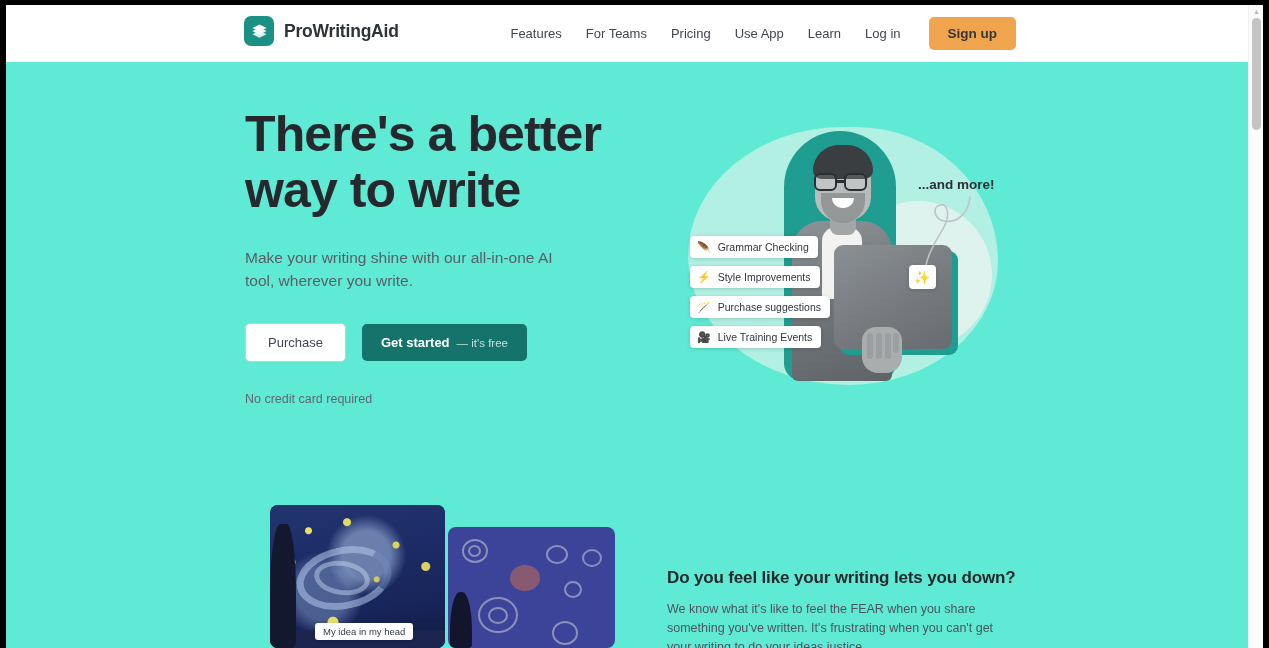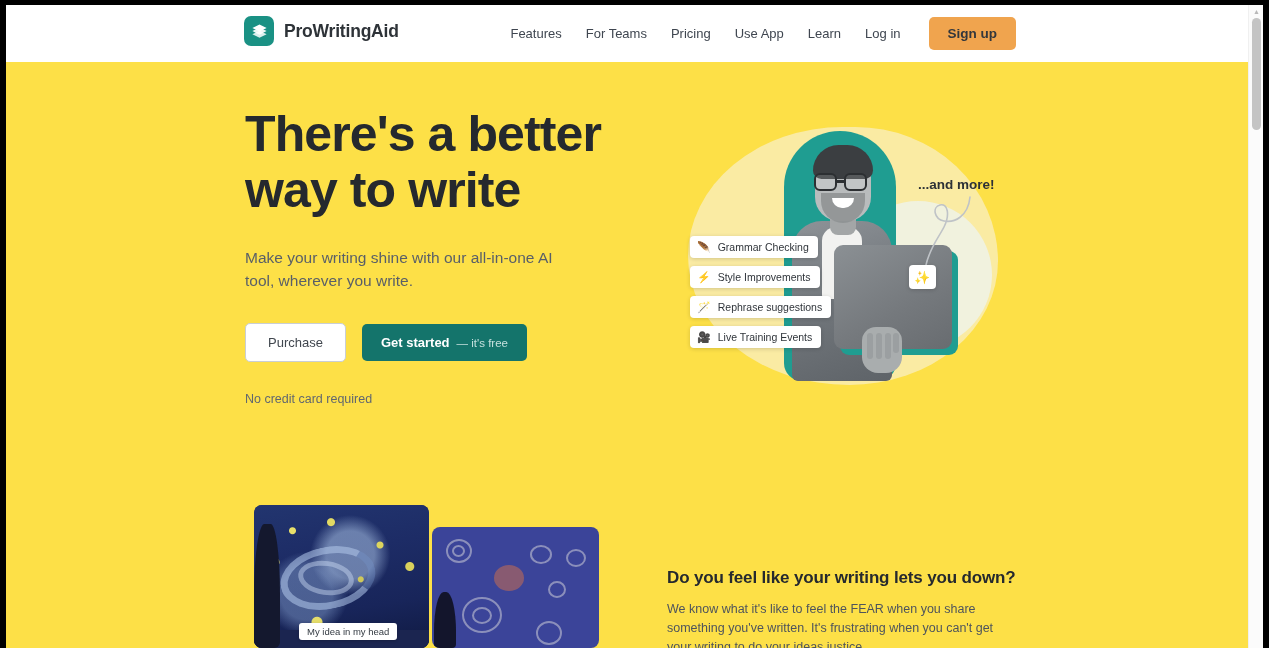--- a/index.html
+++ b/index.html
@@ -60,21 +60,21 @@
     background: #c4c4c4;
     border-radius: 5px;
   }
 
   
   #page {
     position: absolute;
     left: 0; top: 0;
     width: 1242px;
     height: 643px;
-    background: #fde047;
+    background: #5eead4;
   }
 
   
   #header {
     position: absolute;
     left: 0; top: 0;
     width: 1242px;
     height: 57px;
     background: #fff;
   }
@@ -387,21 +387,21 @@
     background: #fff;
     border-radius: 4px;
     box-shadow: 0 1px 4px rgba(0,0,0,.17);
     display: flex; align-items: center; justify-content: center;
     font-size: 13px;
   }
 
   
   #art-panels {
     position: absolute;
-    left: 248px;
+    left: 264px;
     top: 500px;
     width: 345px;
     height: 143px;
   }
   #starry-card {
     position: absolute;
     left: 0; top: 0;
     width: 175px; height: 143px;
     border-radius: 8px;
     overflow: hidden;
@@ -593,21 +593,21 @@
           <div class="chip">
             <span class="chip-icon">🪶</span>
             <span class="chip-label">Grammar Checking</span>
           </div>
           <div class="chip">
             <span class="chip-icon">⚡</span>
             <span class="chip-label">Style Improvements</span>
           </div>
           <div class="chip">
             <span class="chip-icon">🪄</span>
-            <span class="chip-label">Rephrase suggestions</span>
+            <span class="chip-label">Purchase suggestions</span>
           </div>
           <div class="chip">
             <span class="chip-icon">🎥</span>
             <span class="chip-label">Live Training Events</span>
           </div>
         </div>
 
         <div id="and-more">...and more!</div>
         <svg id="curl-arrow" viewBox="0 0 60 82" aria-hidden="true">
           <path d="M52 2 C50 22 36 28 26 26 C16 24 14 12 22 10 C30 8 32 20 26 32 C21 42 12 52 8 70" fill="none" stroke="#bfc3c7" stroke-width="1.6" stroke-linecap="round"></path>

